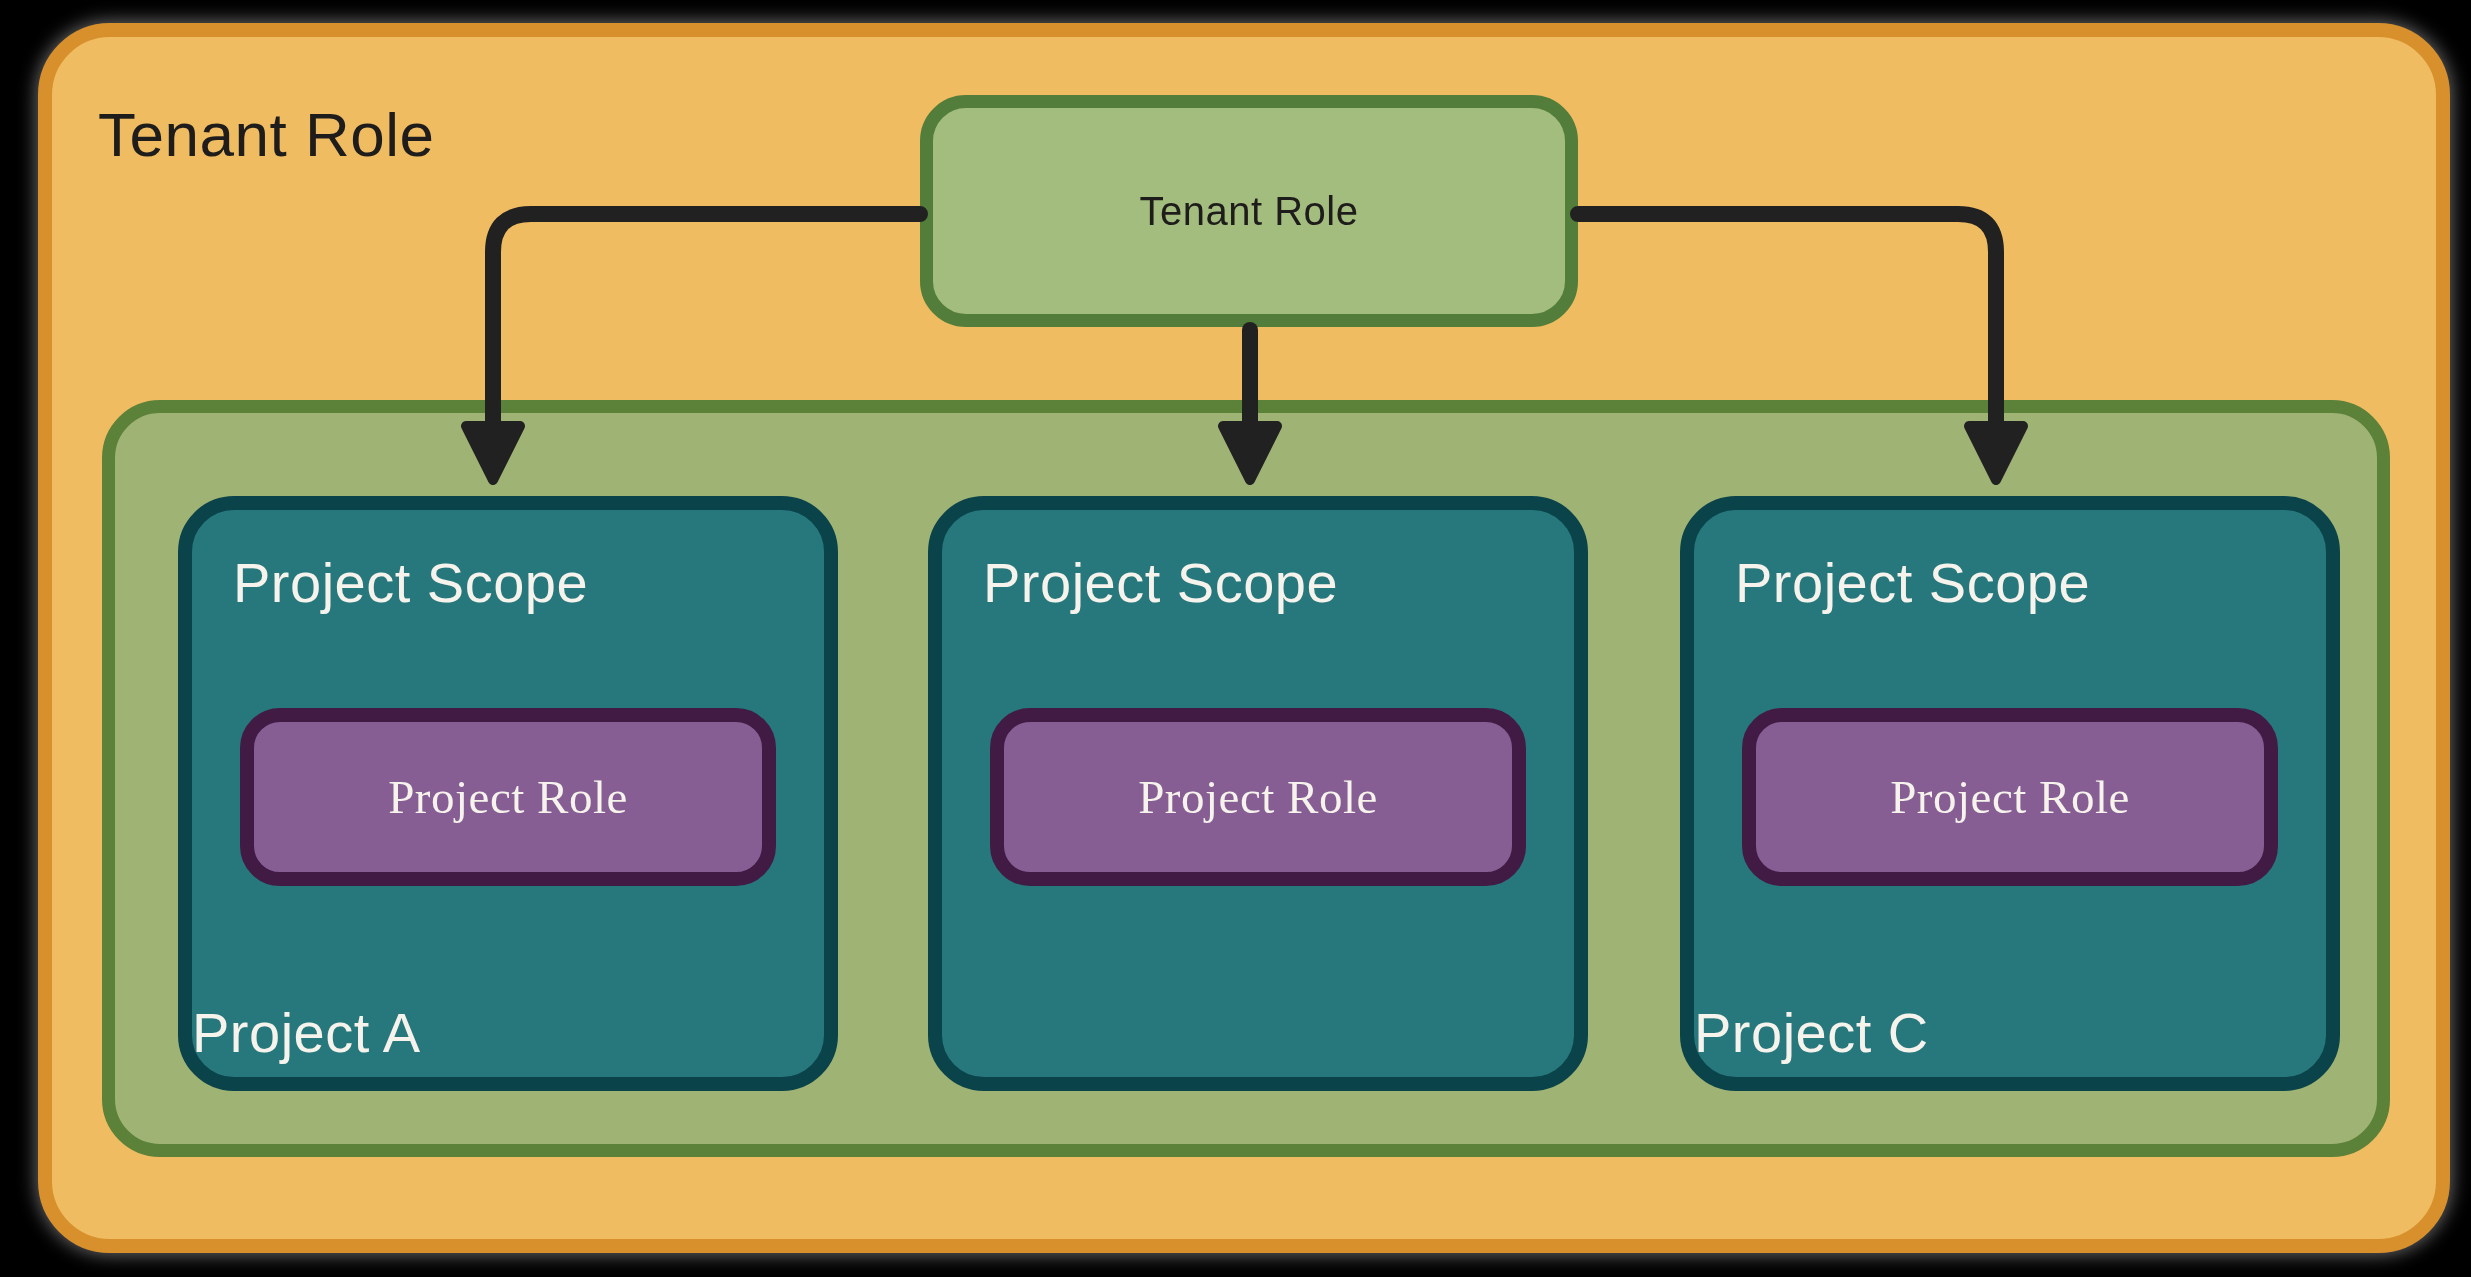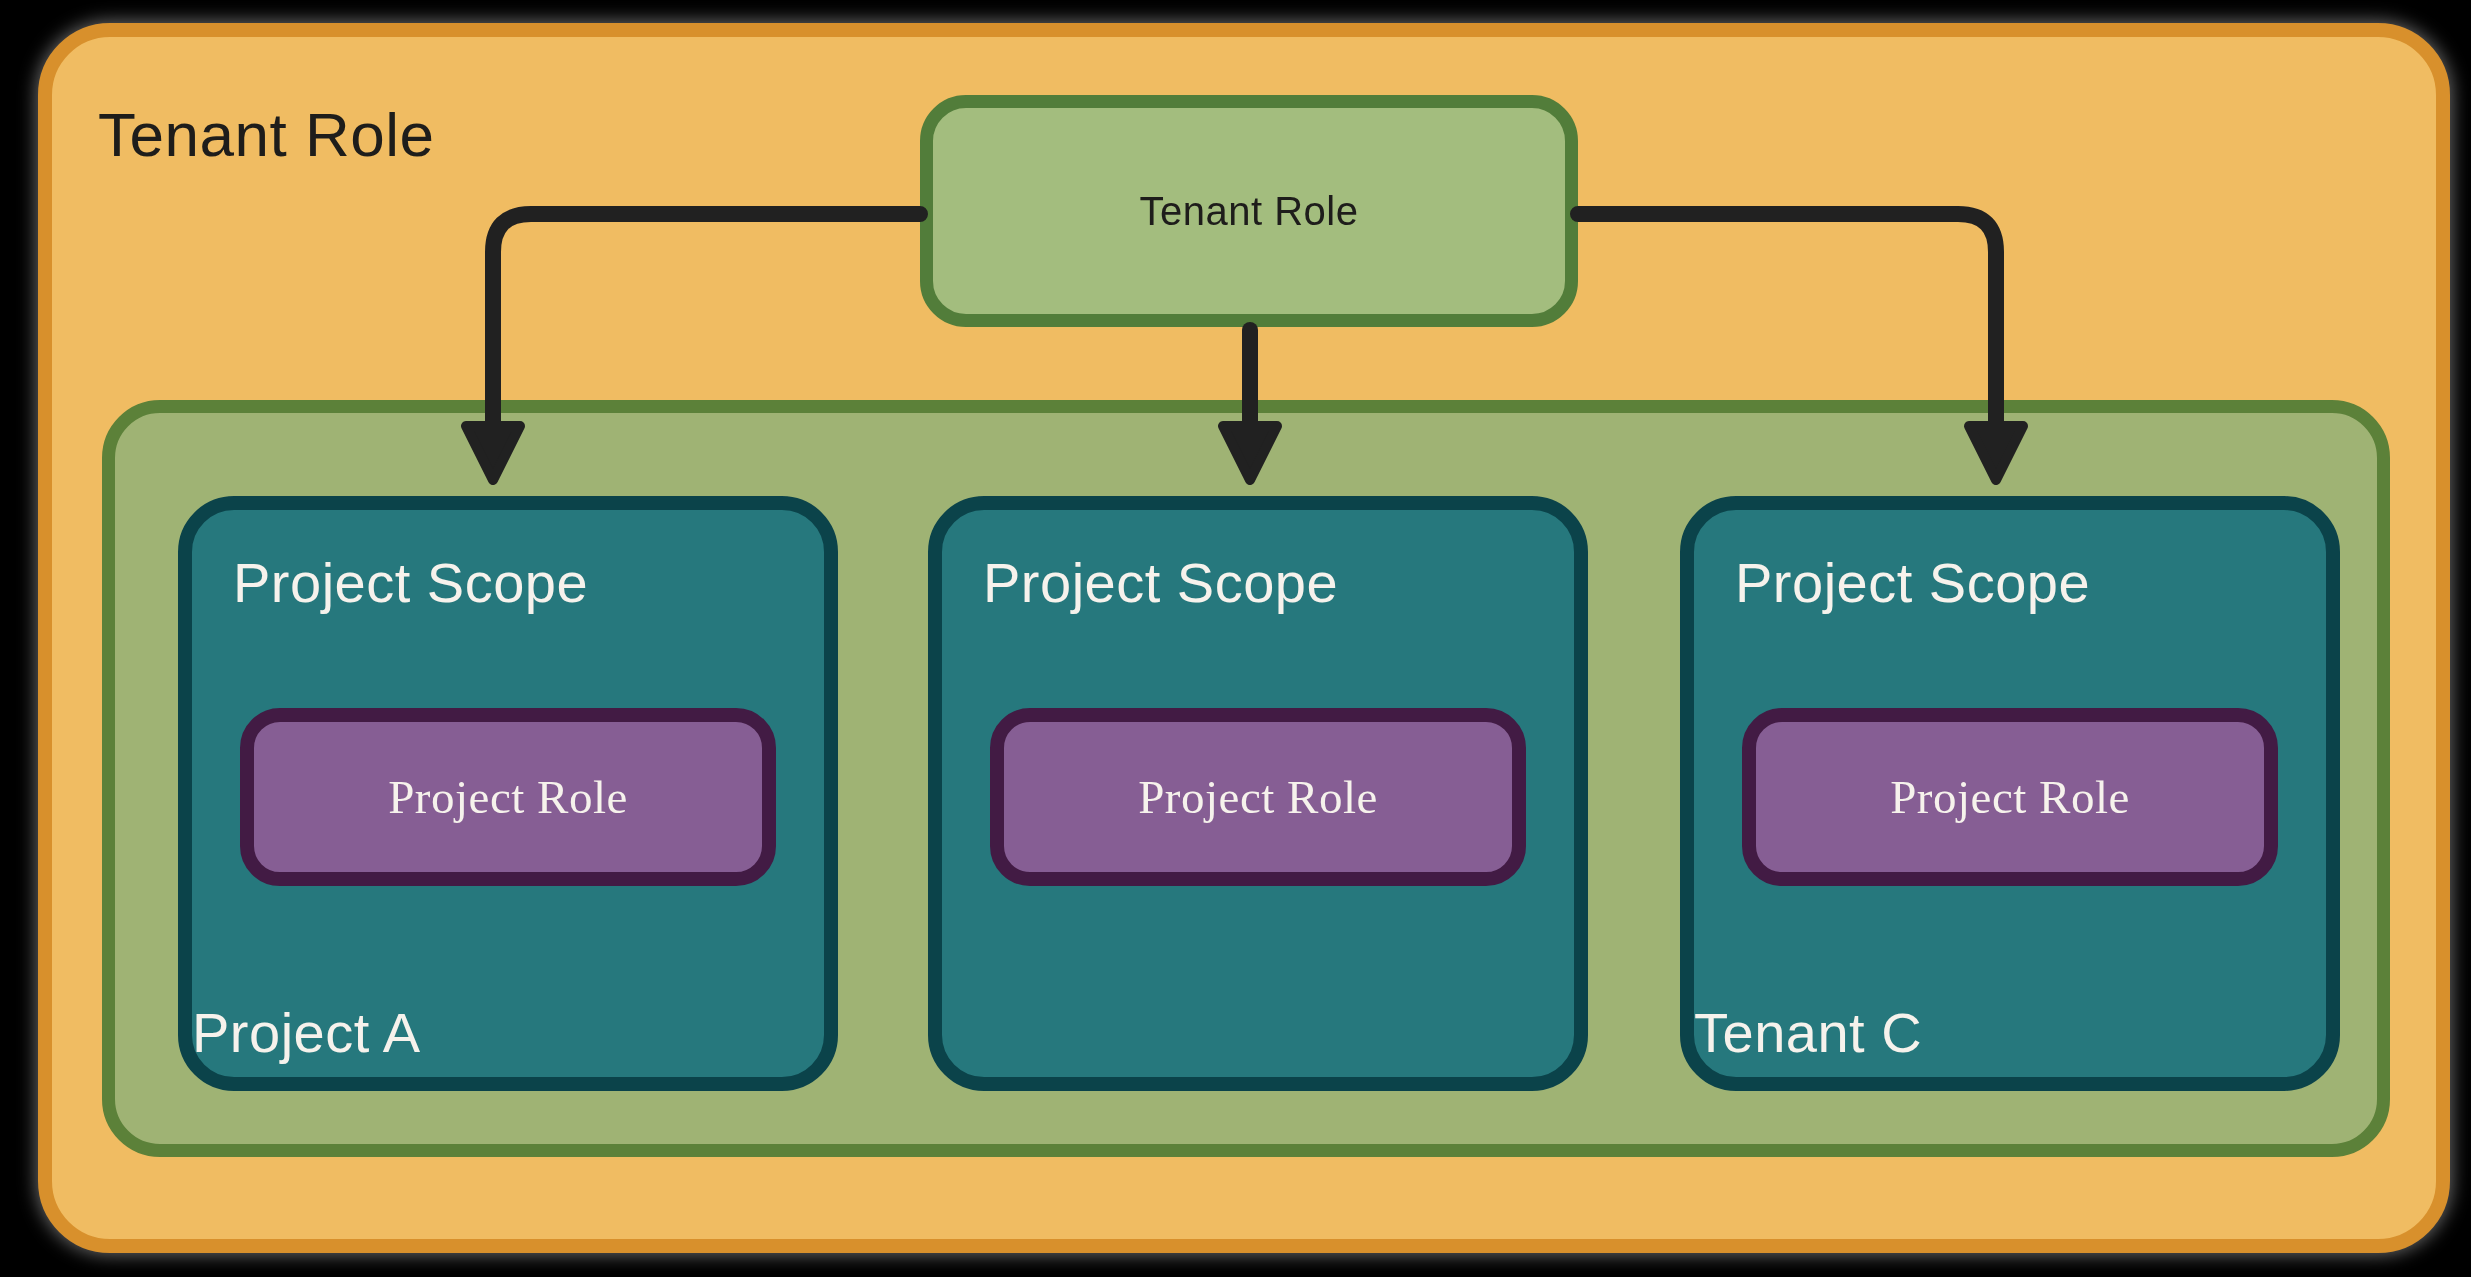--- a/index.html
+++ b/index.html
@@ -113,21 +113,21 @@
       <div class="project-role-box">
         <div class="project-role-label">Project Role</div>
       </div>
     </div>
 
     <div class="project-scope-box p2">
       <div class="project-scope-label">Project Scope</div>
       <div class="project-role-box">
         <div class="project-role-label">Project Role</div>
       </div>
-      <div class="project-name">Tenant C</div>
+      <div class="project-name">Project C</div>
     </div>
 
   </div>
 
   <div class="tenant-role-box">
     <div class="tenant-role-label">Tenant Role</div>
   </div>
 
   <svg class="arrows" width="2471" height="1277" viewBox="0 0 2471 1277" aria-hidden="true">
     <g>

